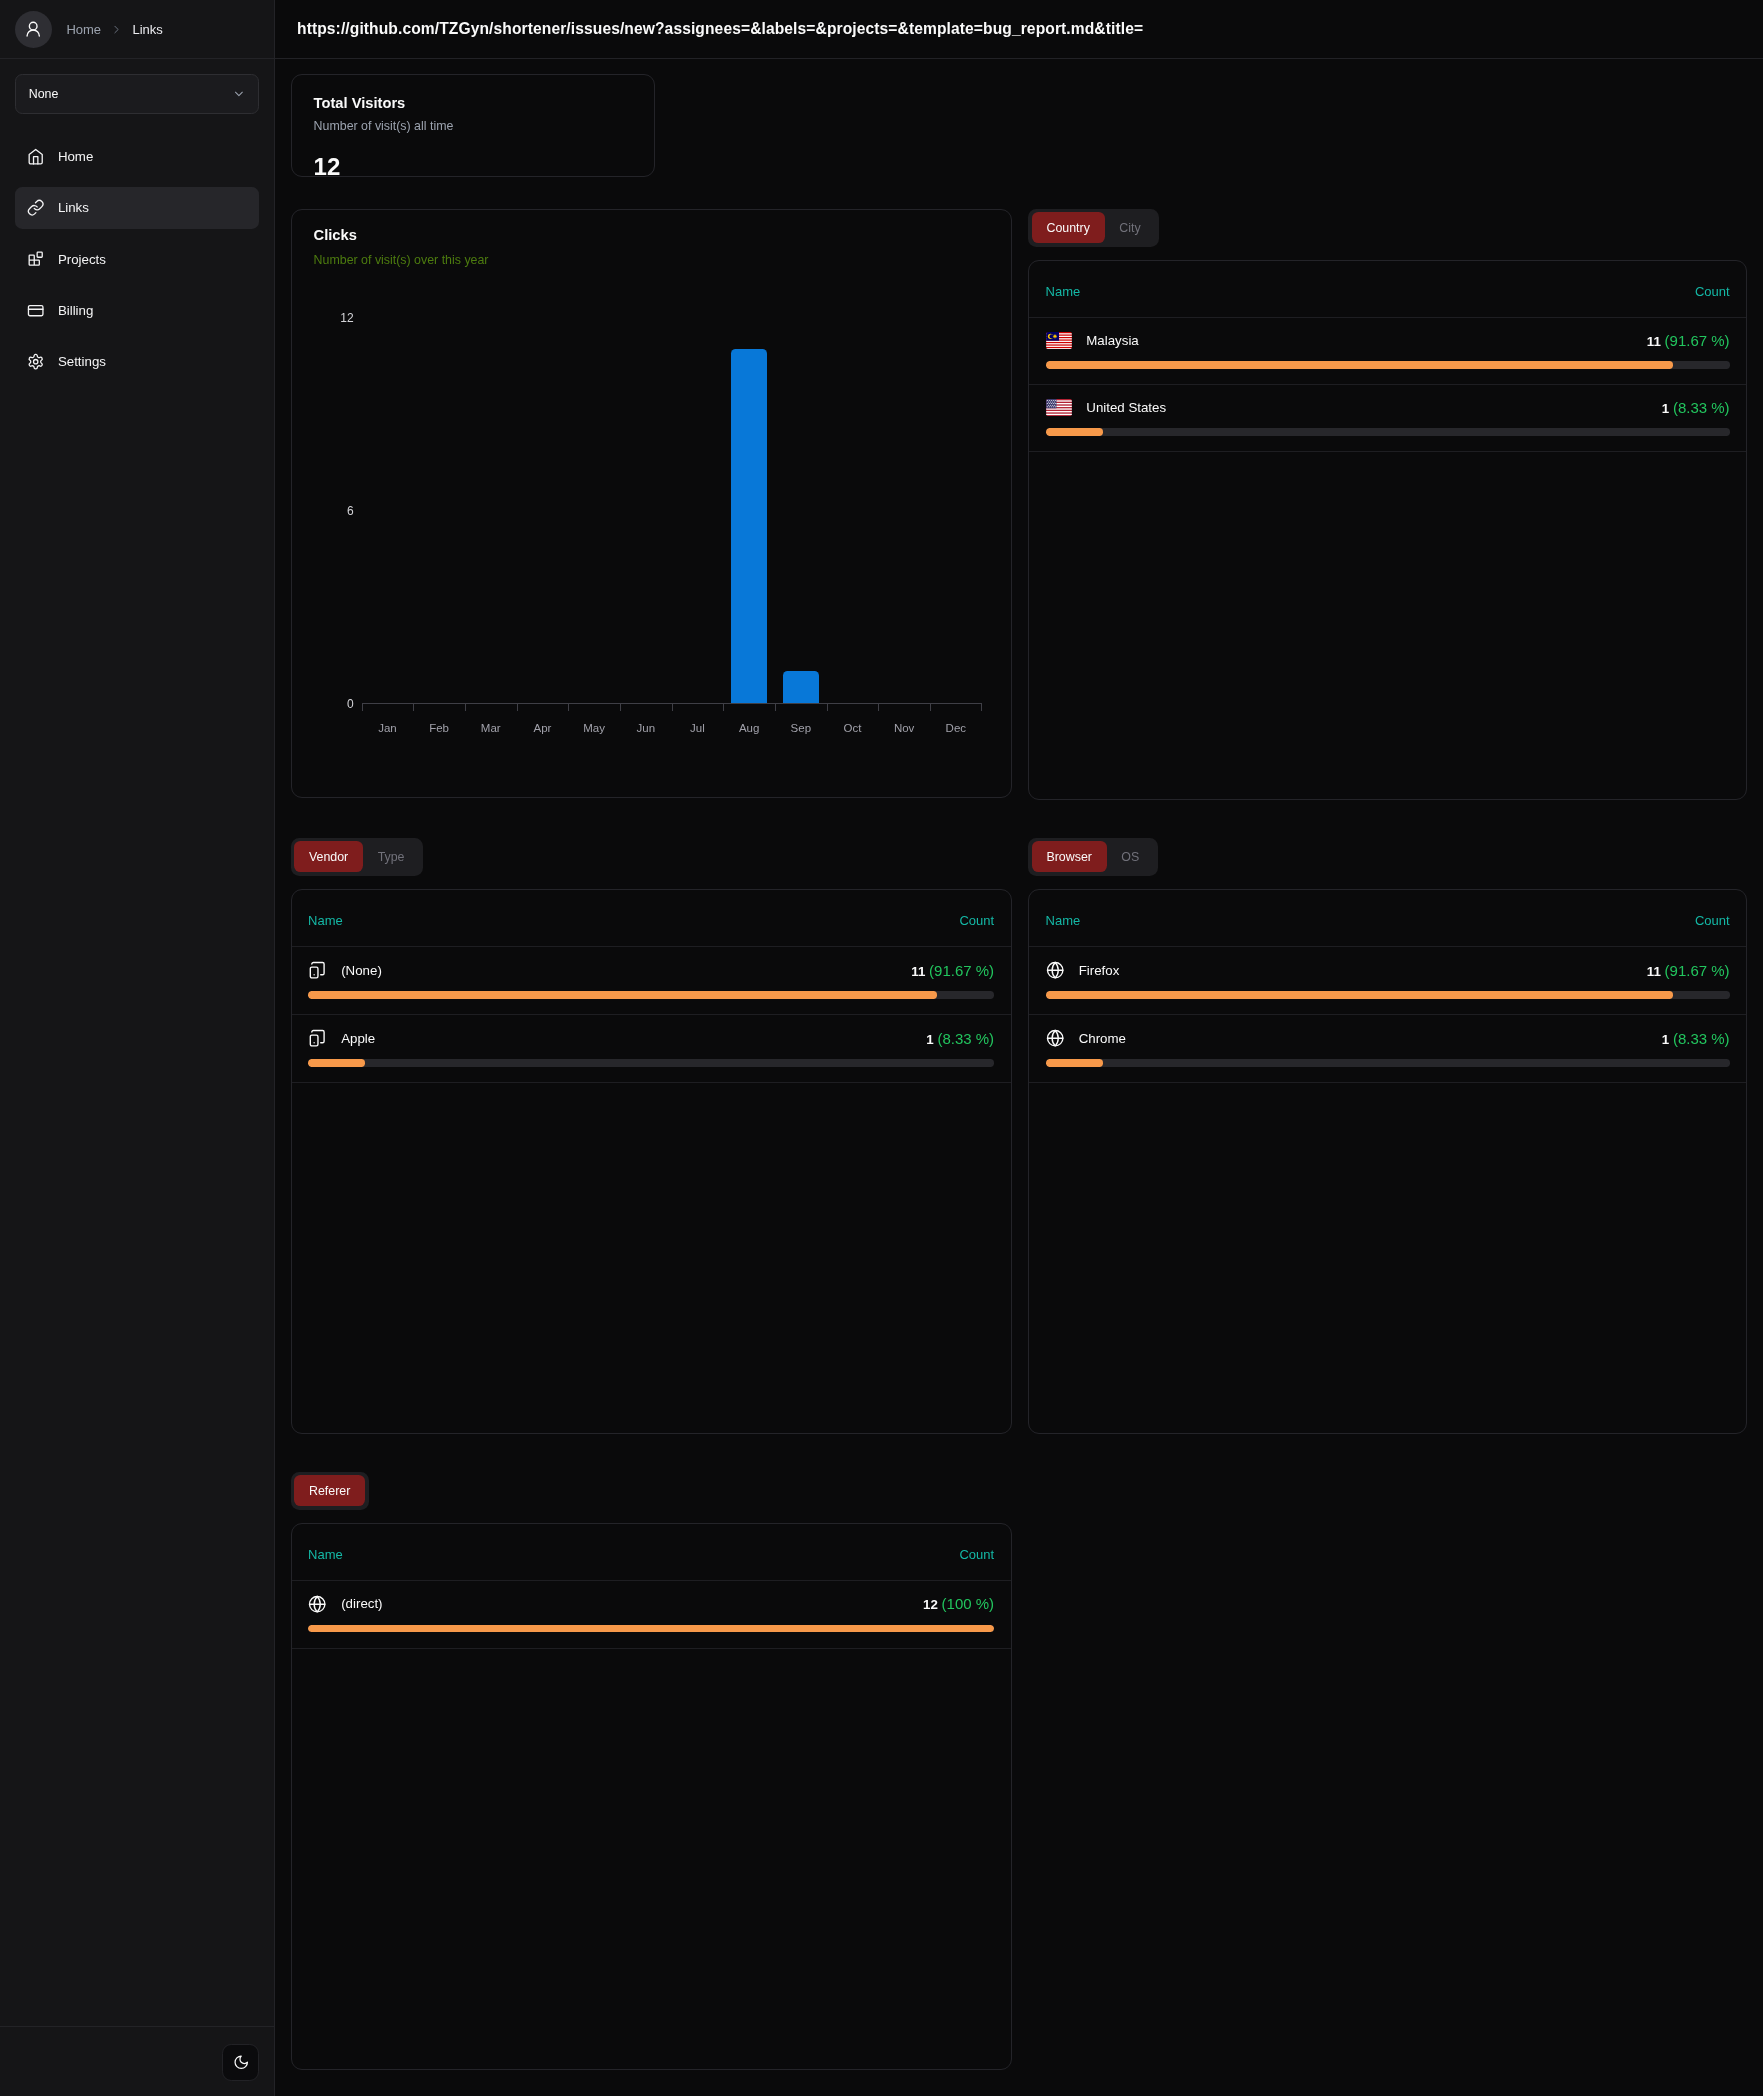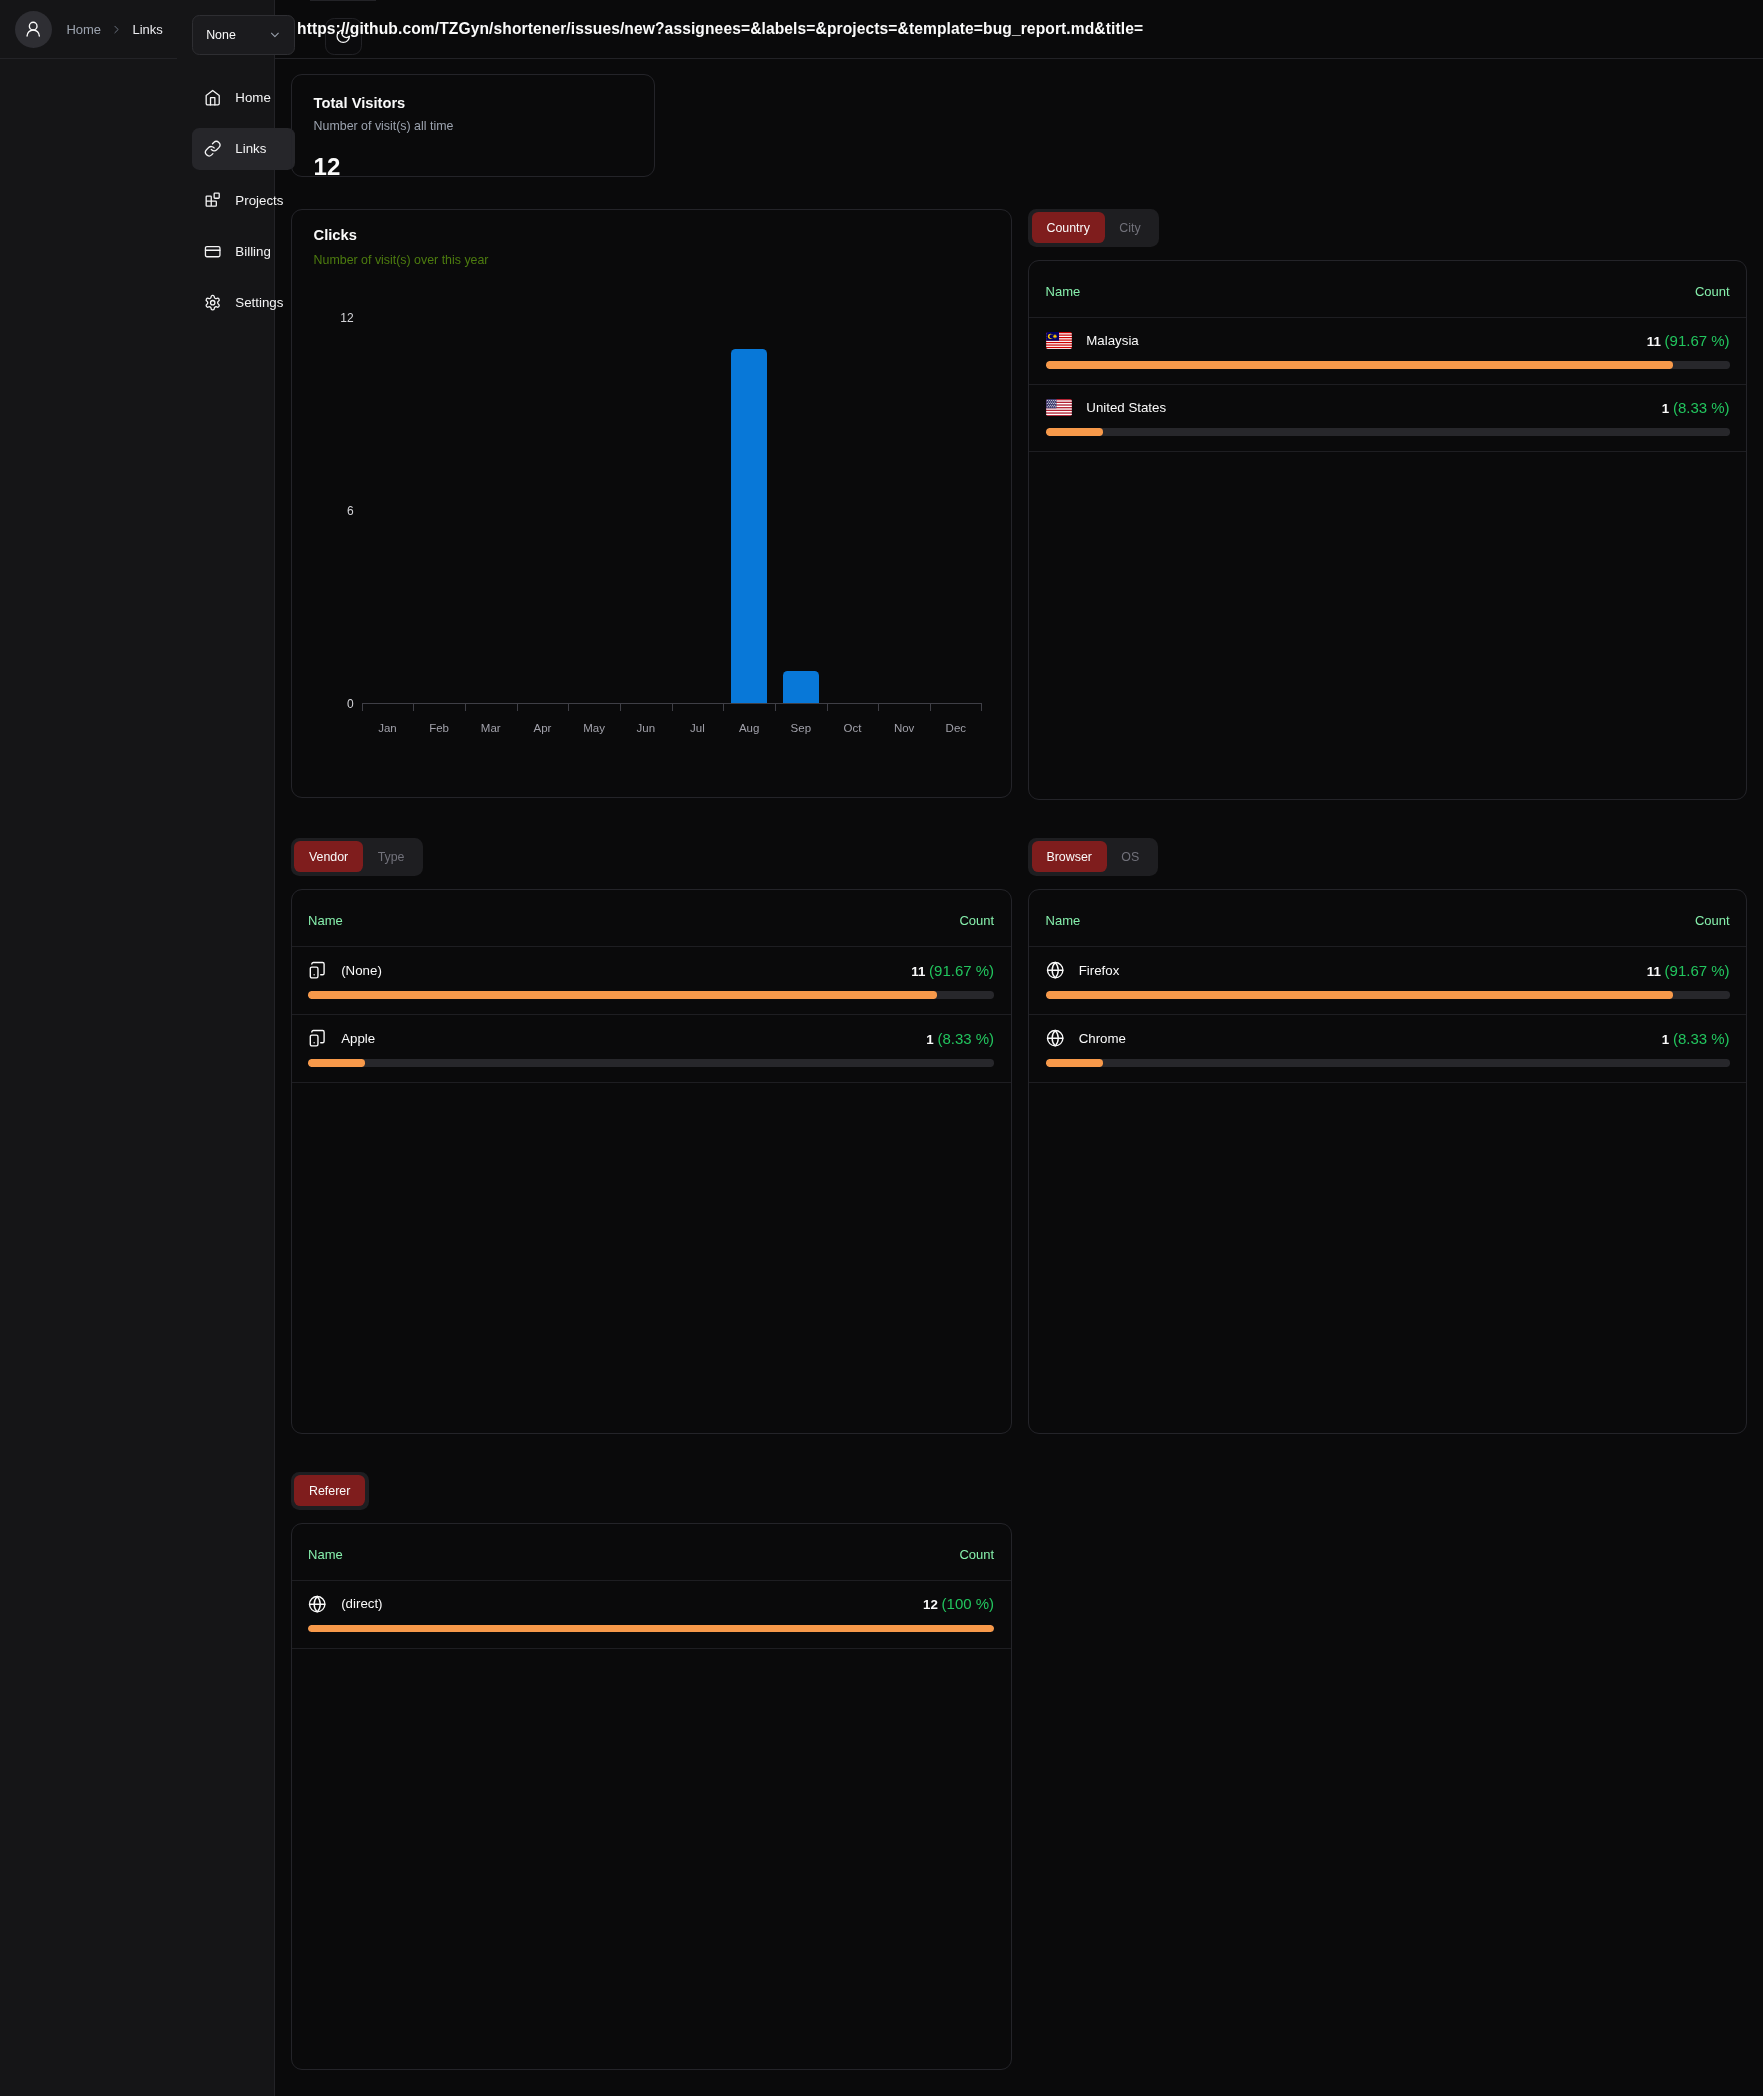--- a/index.html
+++ b/index.html
@@ -3,21 +3,21 @@
 <meta charset="utf-8">
 <style>
   * { margin:0; padding:0; box-sizing:border-box; }
   html,body { background:#0a0a0b; }
   body { width:1763px; height:2097px; font-family:"Liberation Sans", sans-serif; color:#fafafa; }
   svg.ic { fill:none; stroke:currentColor; stroke-width:1.8; stroke-linecap:round; stroke-linejoin:round; }
 
   .app { display:flex; width:1763px; height:2097px; }
 
   
-  .sidebar { width:275px; flex:0 0 275px; background:#151517; border-right:0.9px solid #232327; display:flex; flex-direction:row; }
+  .sidebar { width:275px; flex:0 0 275px; background:#151517; border-right:0.9px solid #232327; display:flex; flex-direction:column; }
   .sb-header { height:59px; border-bottom:0.9px solid #232327; display:flex; align-items:center; padding:0 14.7px; gap:14.7px; }
   .avatar { width:37px; height:37px; border-radius:50%; background:#2e2e33; display:flex; align-items:center; justify-content:center; cursor:pointer; }
   .avatar svg { width:18.4px; height:18.4px; }
   .breadcrumb { display:flex; align-items:center; gap:9.2px; font-size:13px; }
   .bc-home { color:#9ca3af; cursor:pointer; }
   .bc-sep { color:#6b7280; display:flex; }
   .bc-sep svg { width:13px; height:13px; }
   .bc-current { color:#ececf0; cursor:pointer; }
   .sb-body { padding:14.7px 14.7px 0; flex:1; }
   .select { height:40px; border:0.9px solid #2e2e32; background:#1b1b1e; border-radius:7.3px; display:flex; align-items:center; justify-content:space-between; padding:0 13px; font-size:12.4px; margin-bottom:22px; cursor:pointer; }
@@ -42,21 +42,21 @@
   .grid { display:grid; grid-template-columns:721px 719px; column-gap:16.5px; row-gap:38px; align-items:start; }
 
   .tabs { display:inline-flex; background:#1e1e21; border-radius:8.3px; padding:3.7px; margin-bottom:13px; }
   .tab { padding:8.3px 14.7px; font-size:12.4px; color:#71717a; border-radius:6.4px; cursor:pointer; white-space:nowrap; }
   .tab.active { background:#7f1d1d; color:#fafafa; }
 
   .tcard { border:0.9px solid #242429; border-radius:11px; background:#0a0a0b; overflow:hidden; }
   .h-country { height:540px; }
   .h-mid { height:545px; }
   .h-ref { height:547px; }
-  .thead { display:flex; justify-content:space-between; padding:23px 16.5px 18.4px; font-size:13px; color:#86efac; border-bottom:0.9px solid #1e1e22; }
+  .thead { display:flex; justify-content:space-between; padding:23px 16.5px 18.4px; font-size:13px; color:#14b8a6; border-bottom:0.9px solid #1e1e22; }
   .trow { padding:13.8px 16.5px 15.6px; border-bottom:0.9px solid #1e1e22; }
   .trow-top { display:flex; align-items:center; justify-content:space-between;gap:12px; }
   .trow-name { display:flex; align-items:center; gap:14.7px; font-size:13.3px; }
   .trow-name svg.ic { width:18.4px; height:18.4px; }
   .flag { width:26px; height:17.4px; border-radius:1.8px; display:block; }
   .trow-count { font-size:13.3px; font-weight:700; }
   .trow-pct { font-size:15px; color:#22c55e; font-weight:400; margin-left:3.7px; }
   .bar-track { height:7.3px; border-radius:3.7px; background:#27272b; margin-top:12px; overflow:hidden; }
   .bar-fill { height:100%; border-radius:3.7px; }
 

